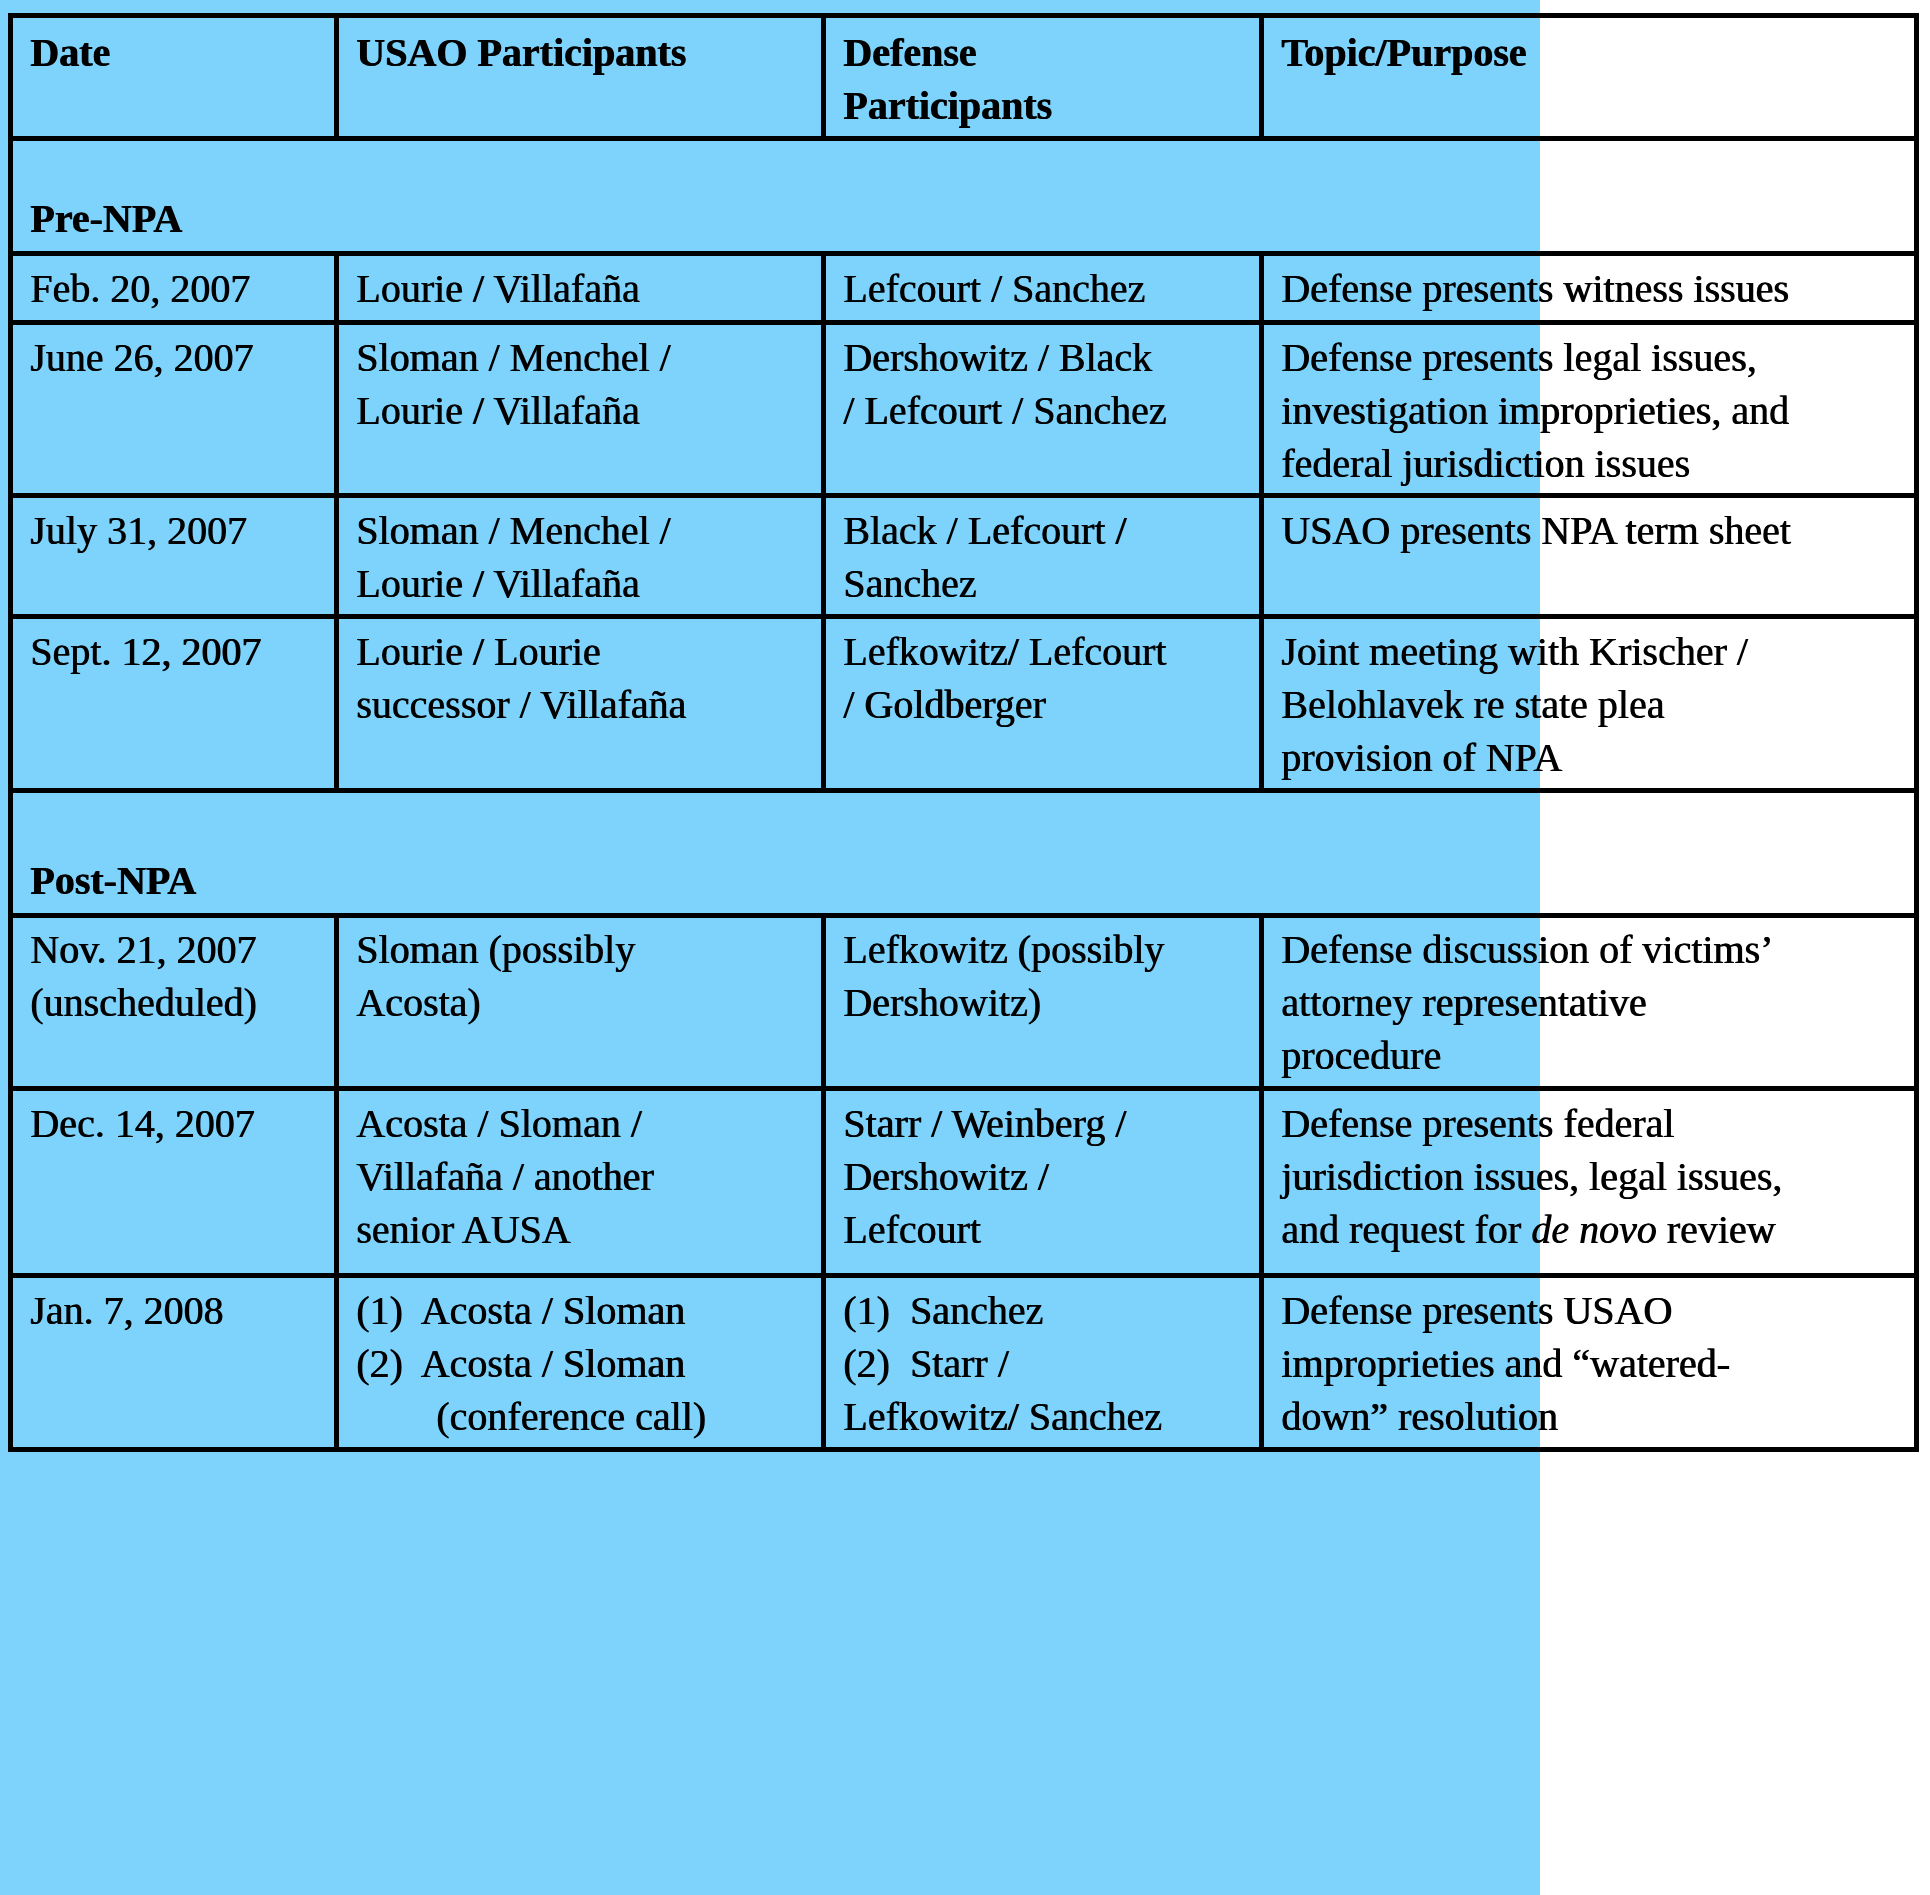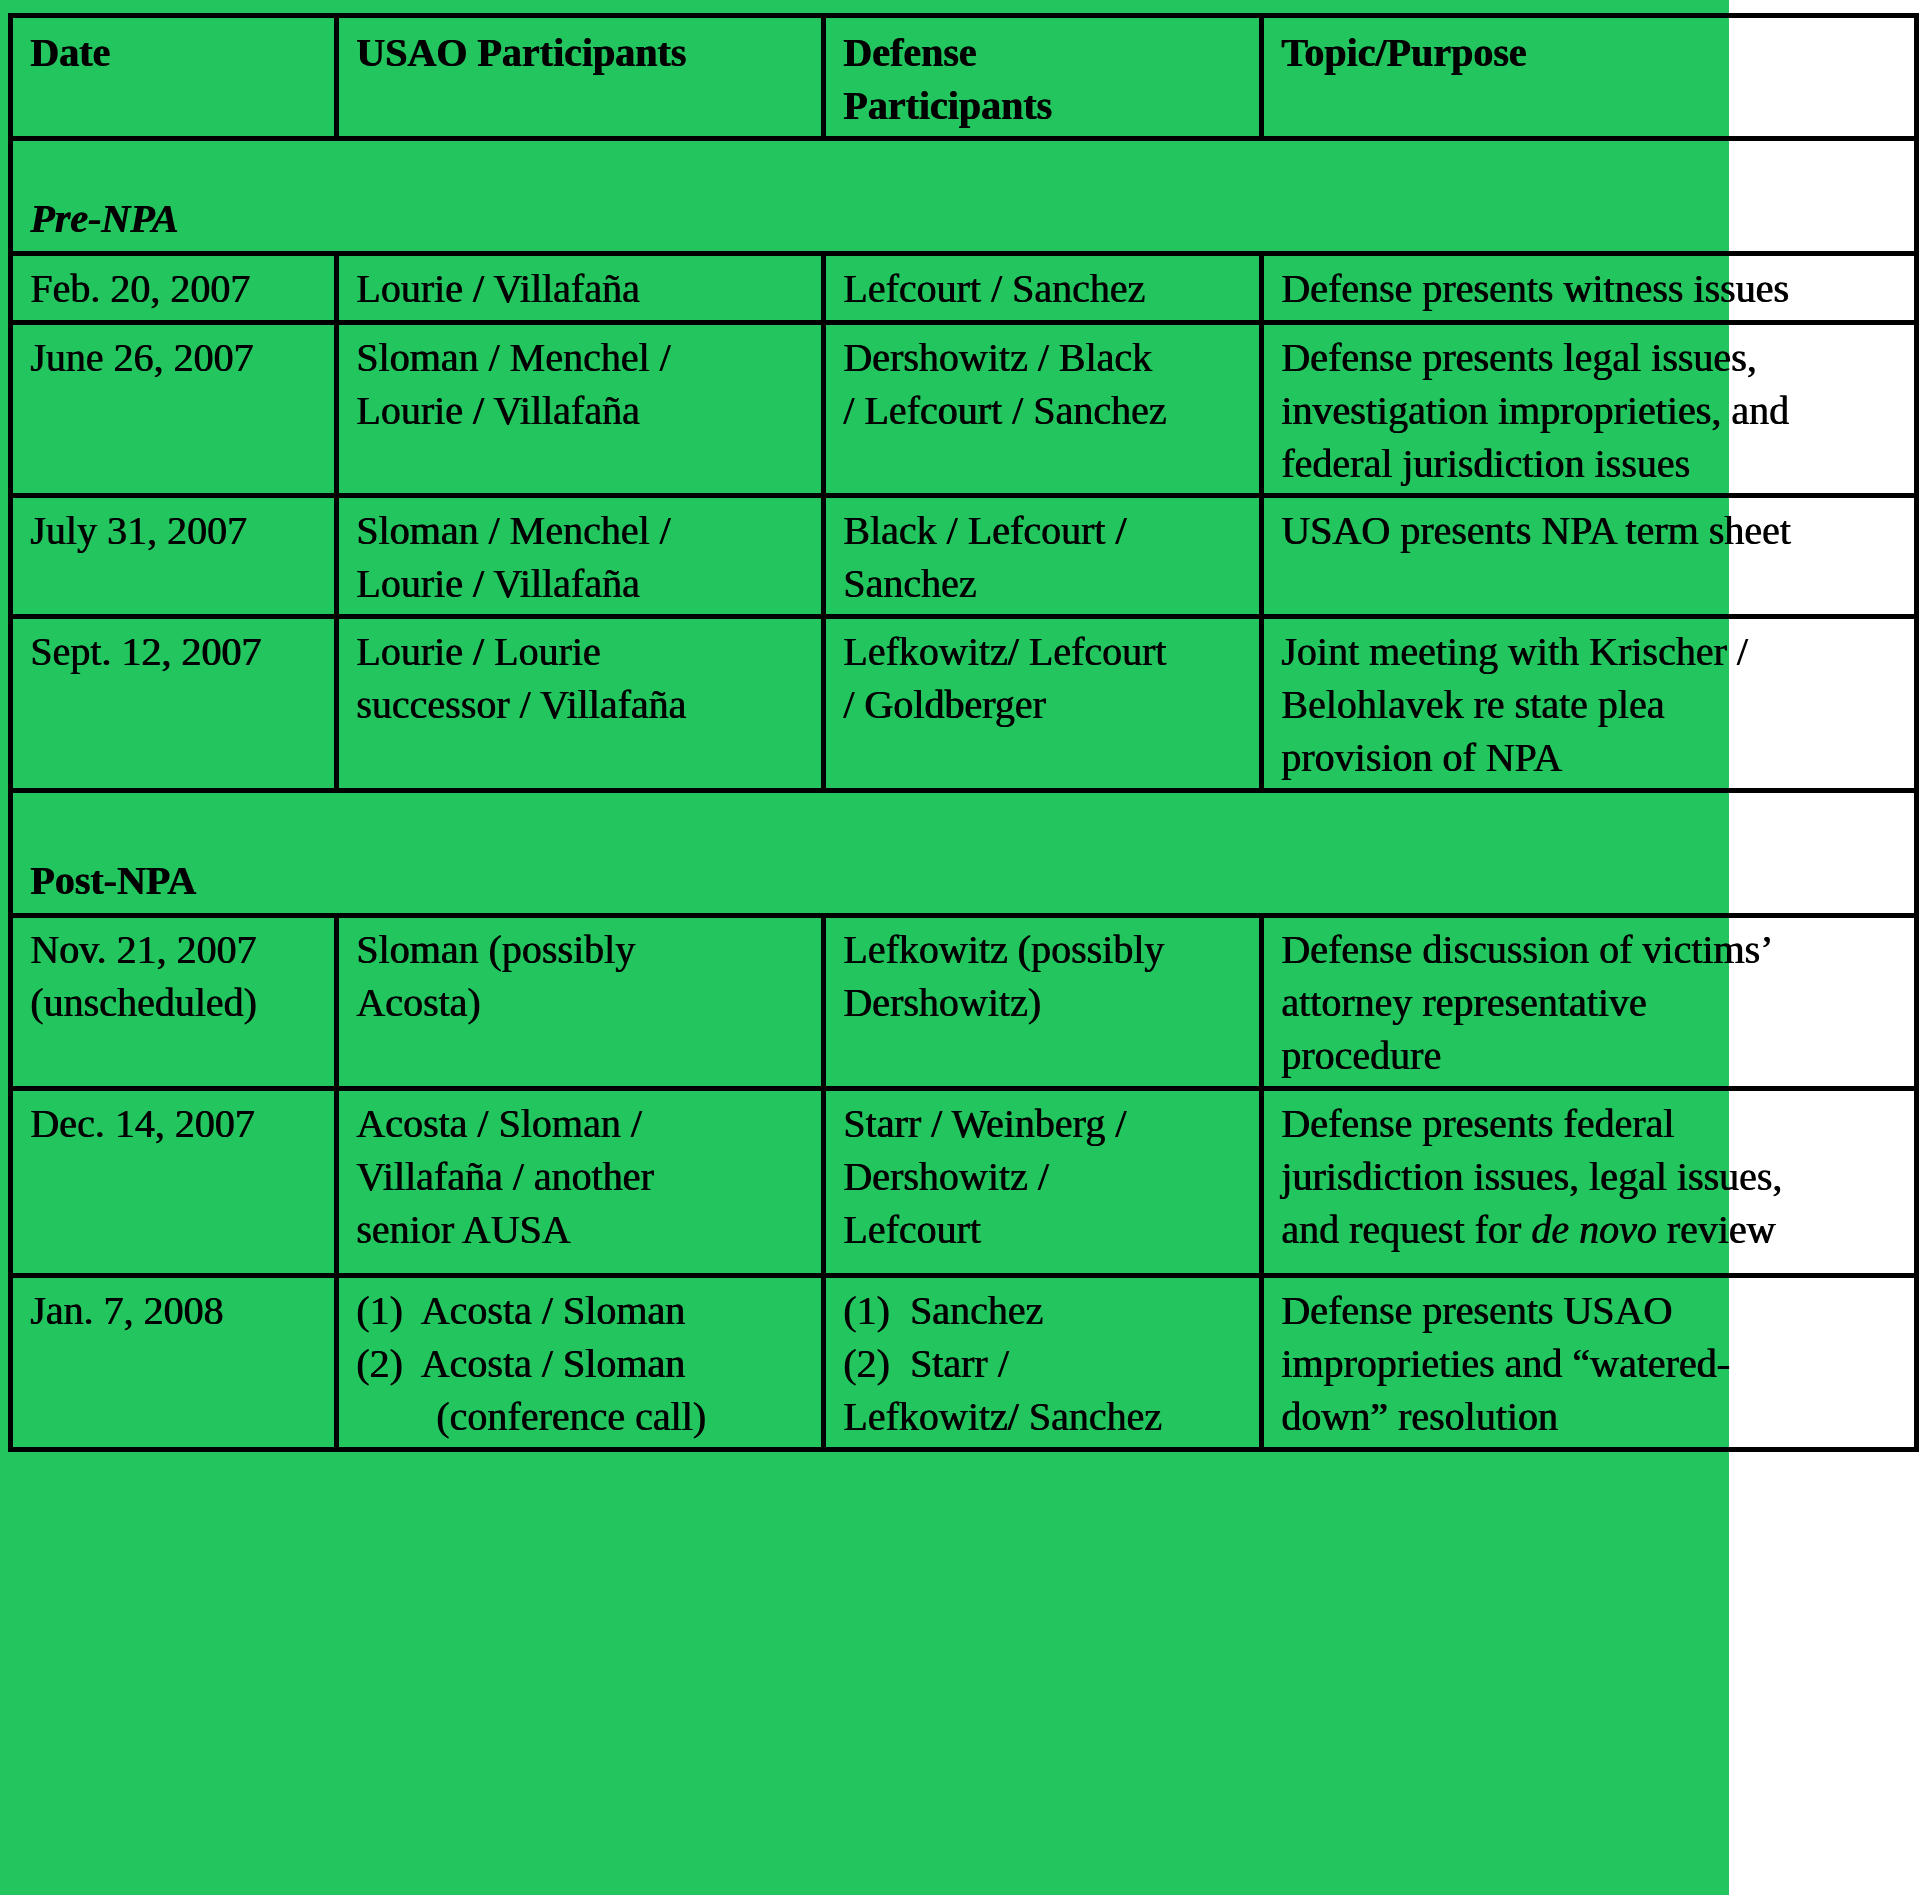--- a/index.html
+++ b/index.html
@@ -10,23 +10,23 @@
   body {
     width: 1930px;
     height: 1895px;
     position: relative;
     font-family: "Liberation Serif", serif;
     color: #000;
   }
   .scan-page {
     position: absolute;
     left: 0; top: 0;
-    width: 1729px;
+    width: 1540px;
     height: 1895px;
-    background: #22c55e;
+    background: #7dd3fc;
   }
   table.meeting-table {
     position: absolute;
     left: 7.7px;
     top: 13.4px;
     width: 1906px;
     border-collapse: collapse;
     table-layout: fixed;
   }
   .meeting-table col.c-date    { width: 326px; }
@@ -71,21 +71,21 @@
 
     <tbody>
         <tr style="height:111px;">
       <th>Date</th>
       <th>USAO Participants</th>
       <th>Defense
 Participants</th>
       <th>Topic/Purpose</th>
     </tr>
 
-    <tr style="height:115px;font-style:italic;">
+    <tr style="height:115px;">
       <td colspan="4" class="section-cell">Pre-NPA</td>
     </tr>
 
     <tr style="height:69px;">
       <td>Feb. 20, 2007</td>
       <td>Lourie / Villafaña</td>
       <td>Lefcourt / Sanchez</td>
       <td>Defense presents witness issues</td>
     </tr>
     <tr style="height:161px;">

